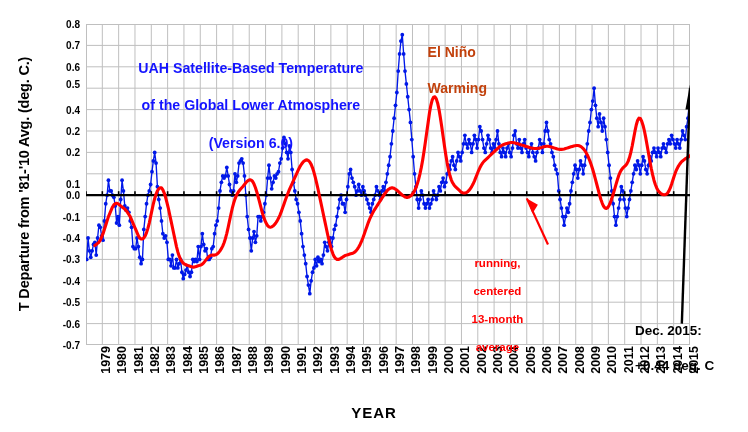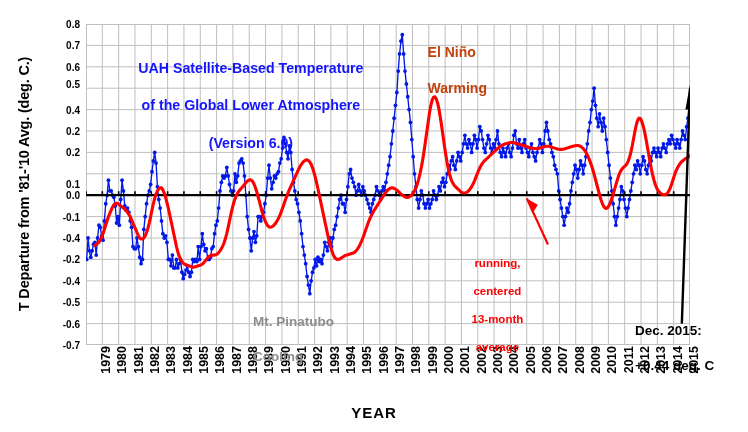--- a/index.html
+++ b/index.html
@@ -75,21 +75,21 @@
       <div class="ytick" style="top: 45.4px;">0.7</div>
       <div class="ytick" style="top: 66.8px;">0.6</div>
       <div class="ytick" style="top: 84px;">0.5</div>
       <div class="ytick" style="top: 109.6px;">0.4</div>
       <div class="ytick" style="top: 131px;">0.2</div>
       <div class="ytick" style="top: 152.4px;">0.2</div>
       <div class="ytick" style="top: 184px;">0.1</div>
       <div class="ytick" style="top: 195.2px;">0.0</div>
       <div class="ytick" style="top: 216.6px;">-0.1</div>
       <div class="ytick" style="top: 238px;">-0.4</div>
-      <div class="ytick" style="top: 259.4px;">-0.2</div>
+      <div class="ytick" style="top: 259.4px;">-0.3</div>
       <div class="ytick" style="top: 280.8px;">-0.4</div>
       <div class="ytick" style="top: 302.2px;">-0.5</div>
       <div class="ytick" style="top: 323.6px;">-0.6</div>
       <div class="ytick" style="top: 345px;">-0.7</div>
     </div>
 
   <div id="plot">
     <svg id="plotsvg" width="604" height="321">
         <line x1="0" y1="0" x2="604" y2="0" stroke="#bfbfbf" stroke-width="1"></line>
         <line x1="0" y1="21.400000000000016" x2="604" y2="21.400000000000016" stroke="#bfbfbf" stroke-width="1"></line>
@@ -689,24 +689,20 @@
     <span>UAH Satellite-Based Temperature</span><br>
     <span>of the Global Lower Atmosphere</span><br>
     <span>(Version 6.0)</span>
   </div>
 
   <div class="ann" id="ann-elnino">
     <span>El Niño</span><br>
     <span>Warming</span>
   </div>
 
-  <div class="ann" id="ann-pinatubo">
-    <span>Mt. Pinatubo</span><br>
-    <span>Cooling</span>
-  </div>
 
   <div class="ann" id="ann-running">
     <span>running,</span><br>
     <span>centered</span><br>
     <span>13-month</span><br>
     <span>average</span>
   </div>
 
   <div class="ann" id="ann-dec">
     <span>Dec. 2015:</span><br>

